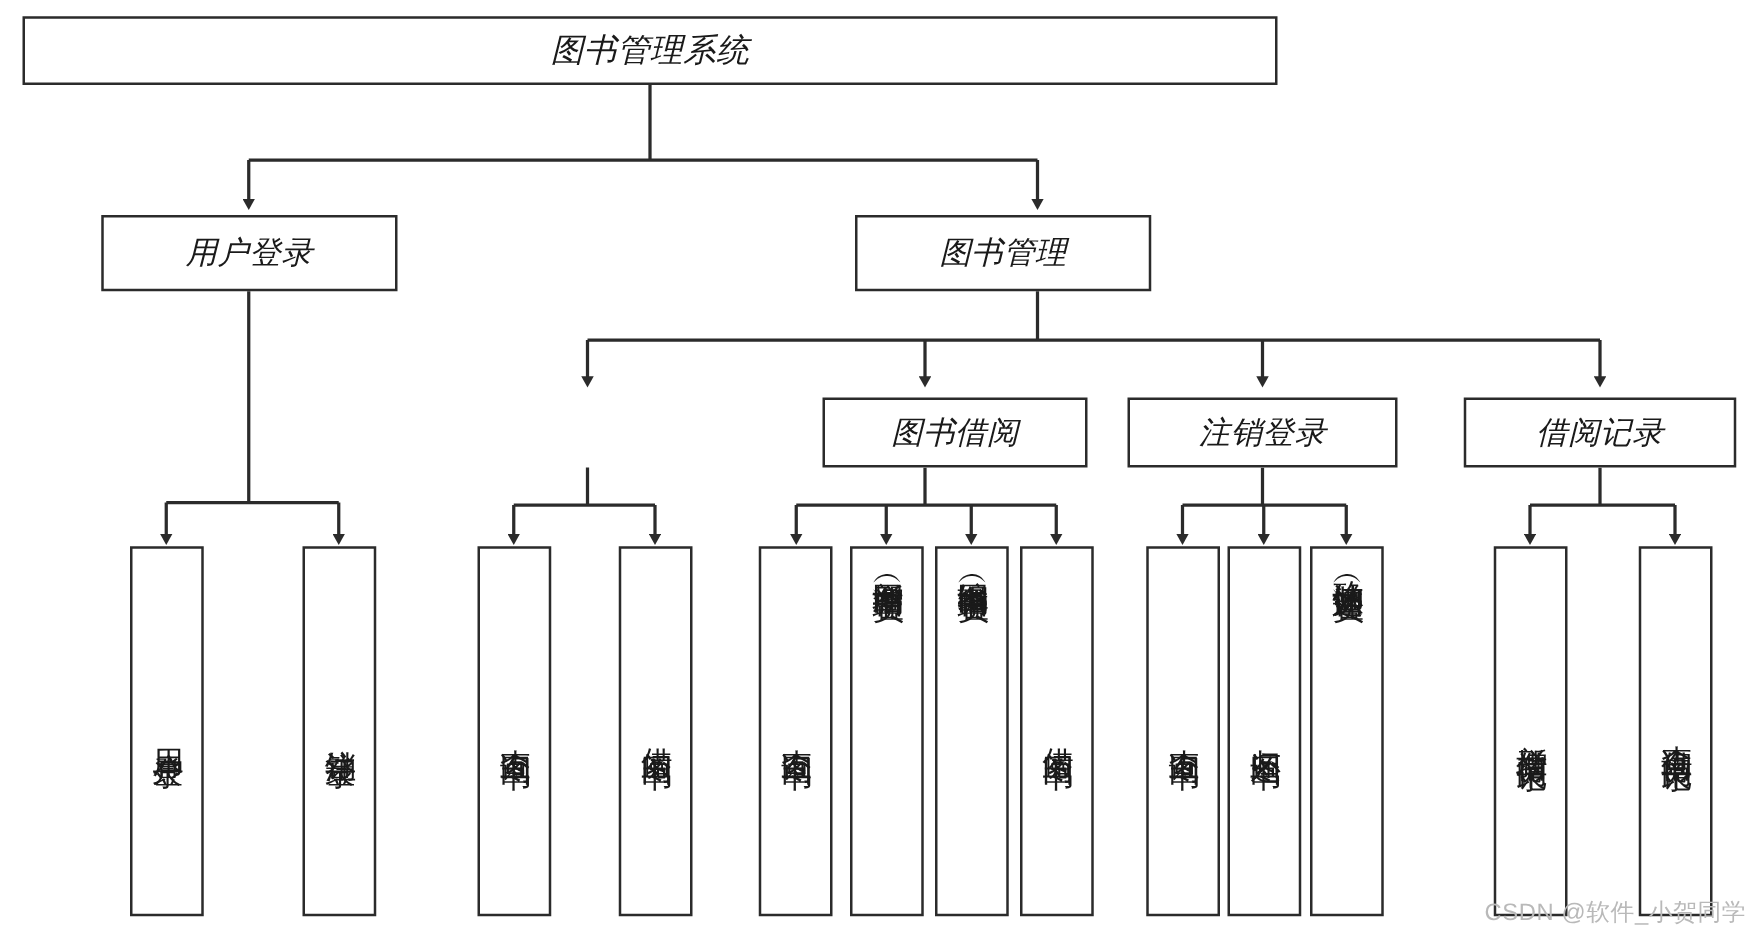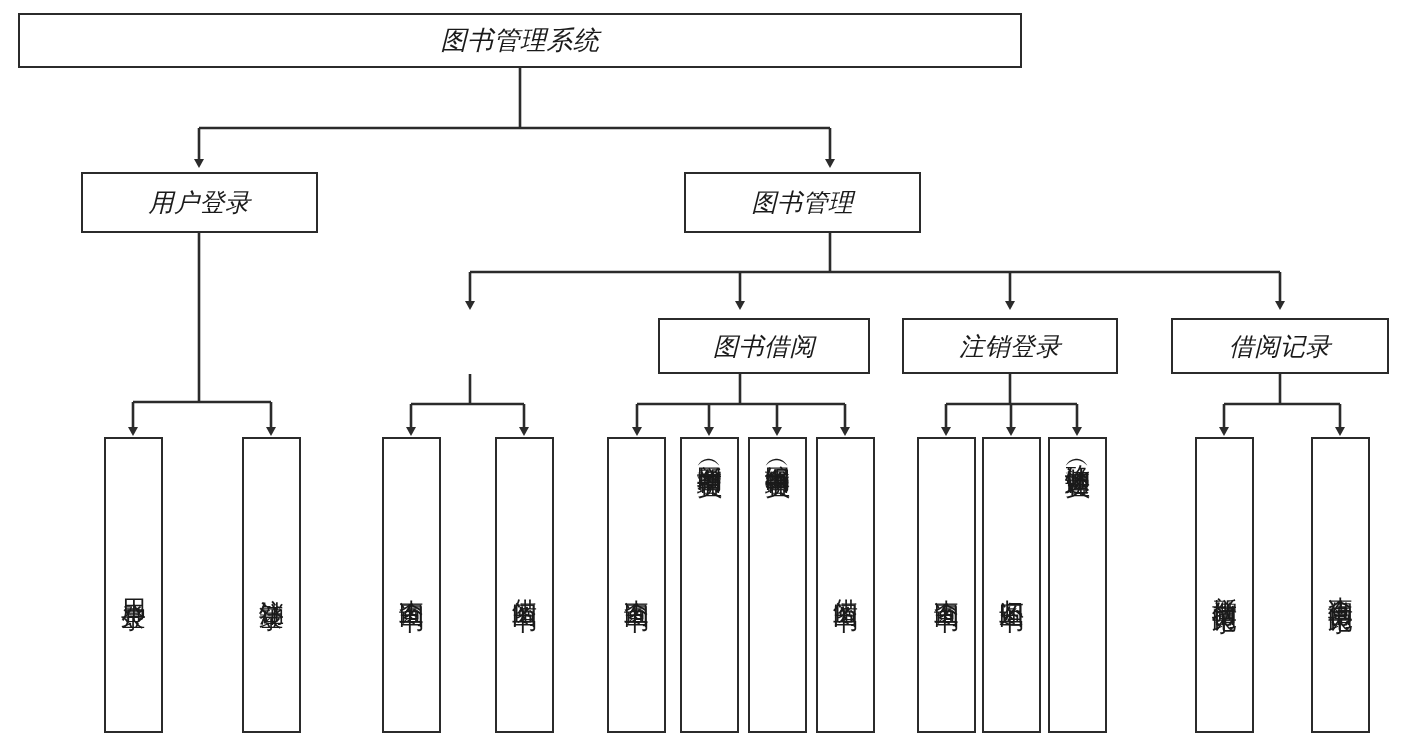--- a/index.html
+++ b/index.html
@@ -208,14 +208,15 @@
   </div>
 
   <div class="node v centered" style="left:1195px; top:437px; width:59px; height:296px;">
     <span class="node-label">新增借阅记录</span>
   </div>
 
   <div class="node v centered" style="left:1311px; top:437px; width:59px; height:296px;">
     <span class="node-label">查询借阅记录</span>
   </div>
 
+  <div class="watermark">CSDN @软件_小贺同学</div>
 
 </div>
 
 </body></html>

